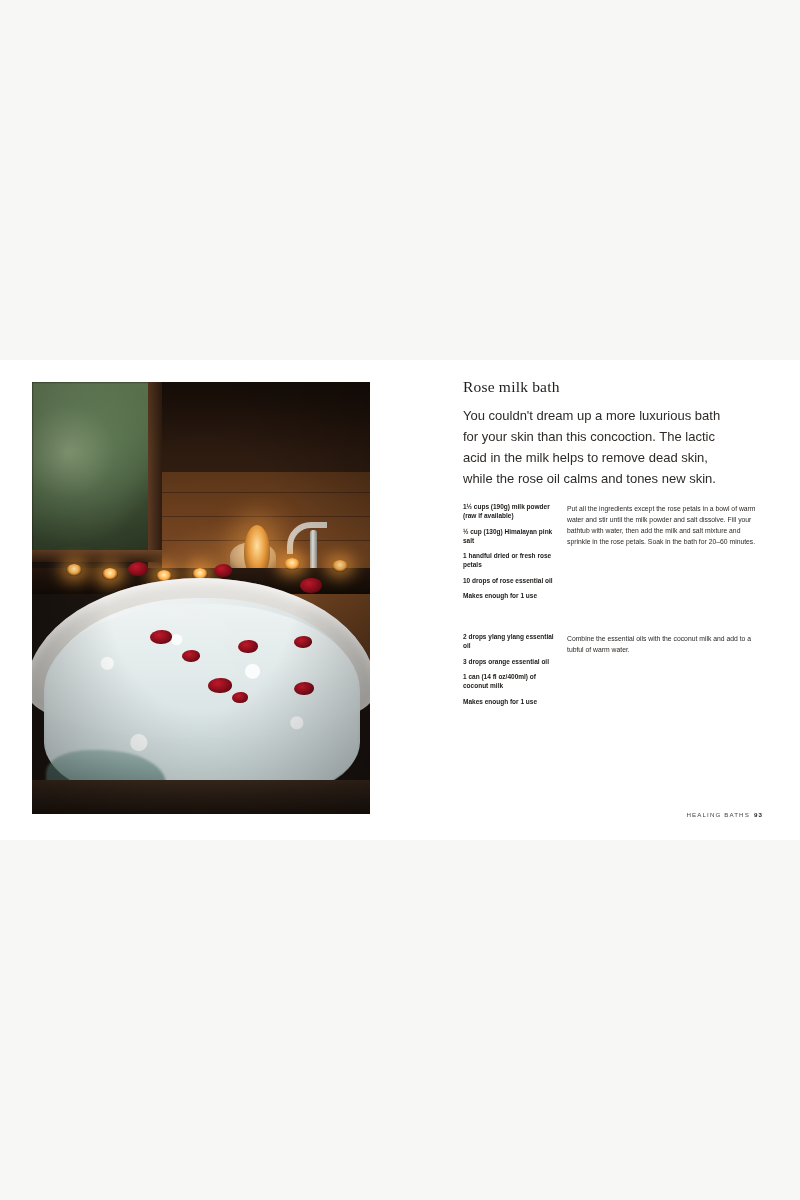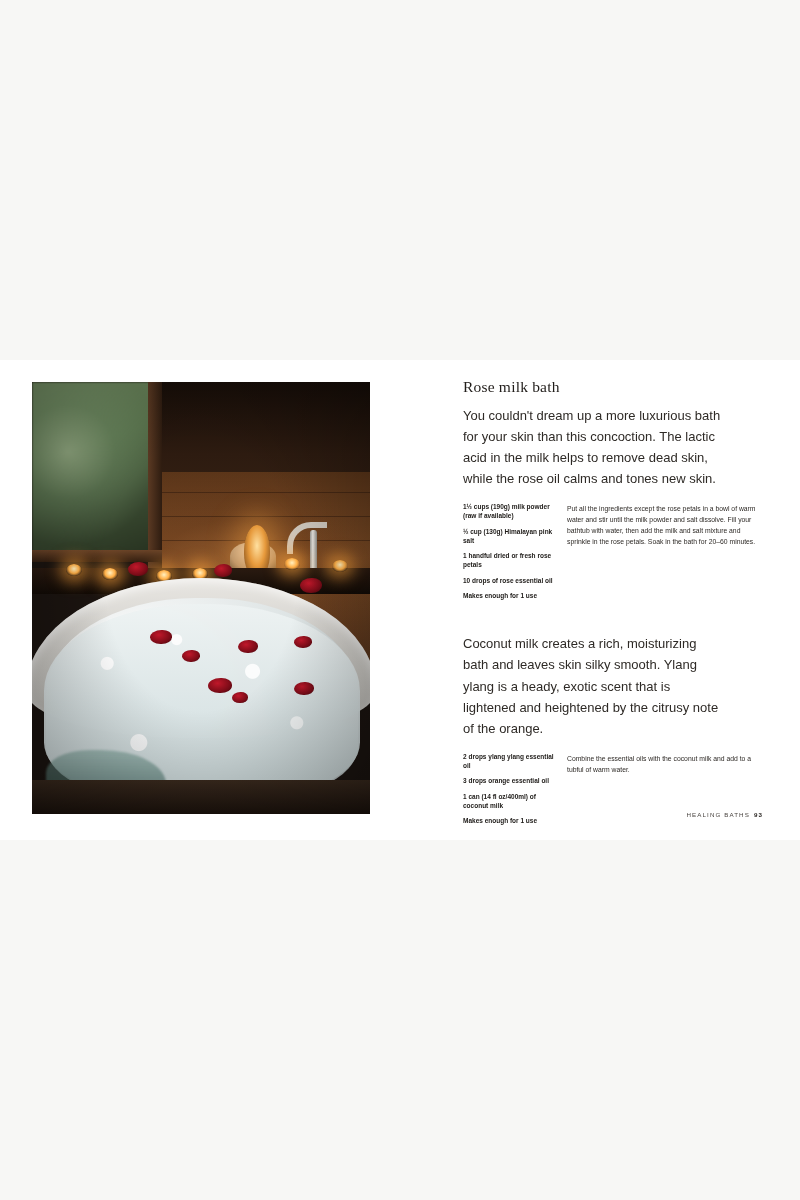--- a/index.html
+++ b/index.html
@@ -297,21 +297,20 @@
           <div>½ cup (130g) Himalayan pink salt</div>
           <div>1 handful dried or fresh rose petals</div>
           <div>10 drops of rose essential oil</div>
           <div>Makes enough for 1 use</div>
         </div>
         <div class="method">Put all the ingredients except the rose petals in a bowl of warm water and stir until the milk powder and salt dissolve. Fill your bathtub with water, then add the milk and salt mixture and sprinkle in the rose petals. Soak in the bath for 20–60 minutes.</div>
       </div>
     </section>
 
     <section class="section-2">
-      <p class="intro">Coconut milk creates a rich, moisturizing bath and leaves skin silky smooth. Ylang ylang is a heady, exotic scent that is lightened and heightened by the citrusy note of the orange.</p>
       <div class="recipe-body">
         <div class="ingredients">
           <div>2 drops ylang ylang essential oil</div>
           <div>3 drops orange essential oil</div>
           <div>1 can (14 fl oz/400ml) of coconut milk</div>
           <div>Makes enough for 1 use</div>
         </div>
         <div class="method">Combine the essential oils with the coconut milk and add to a tubful of warm water.</div>
       </div>
     </section>

